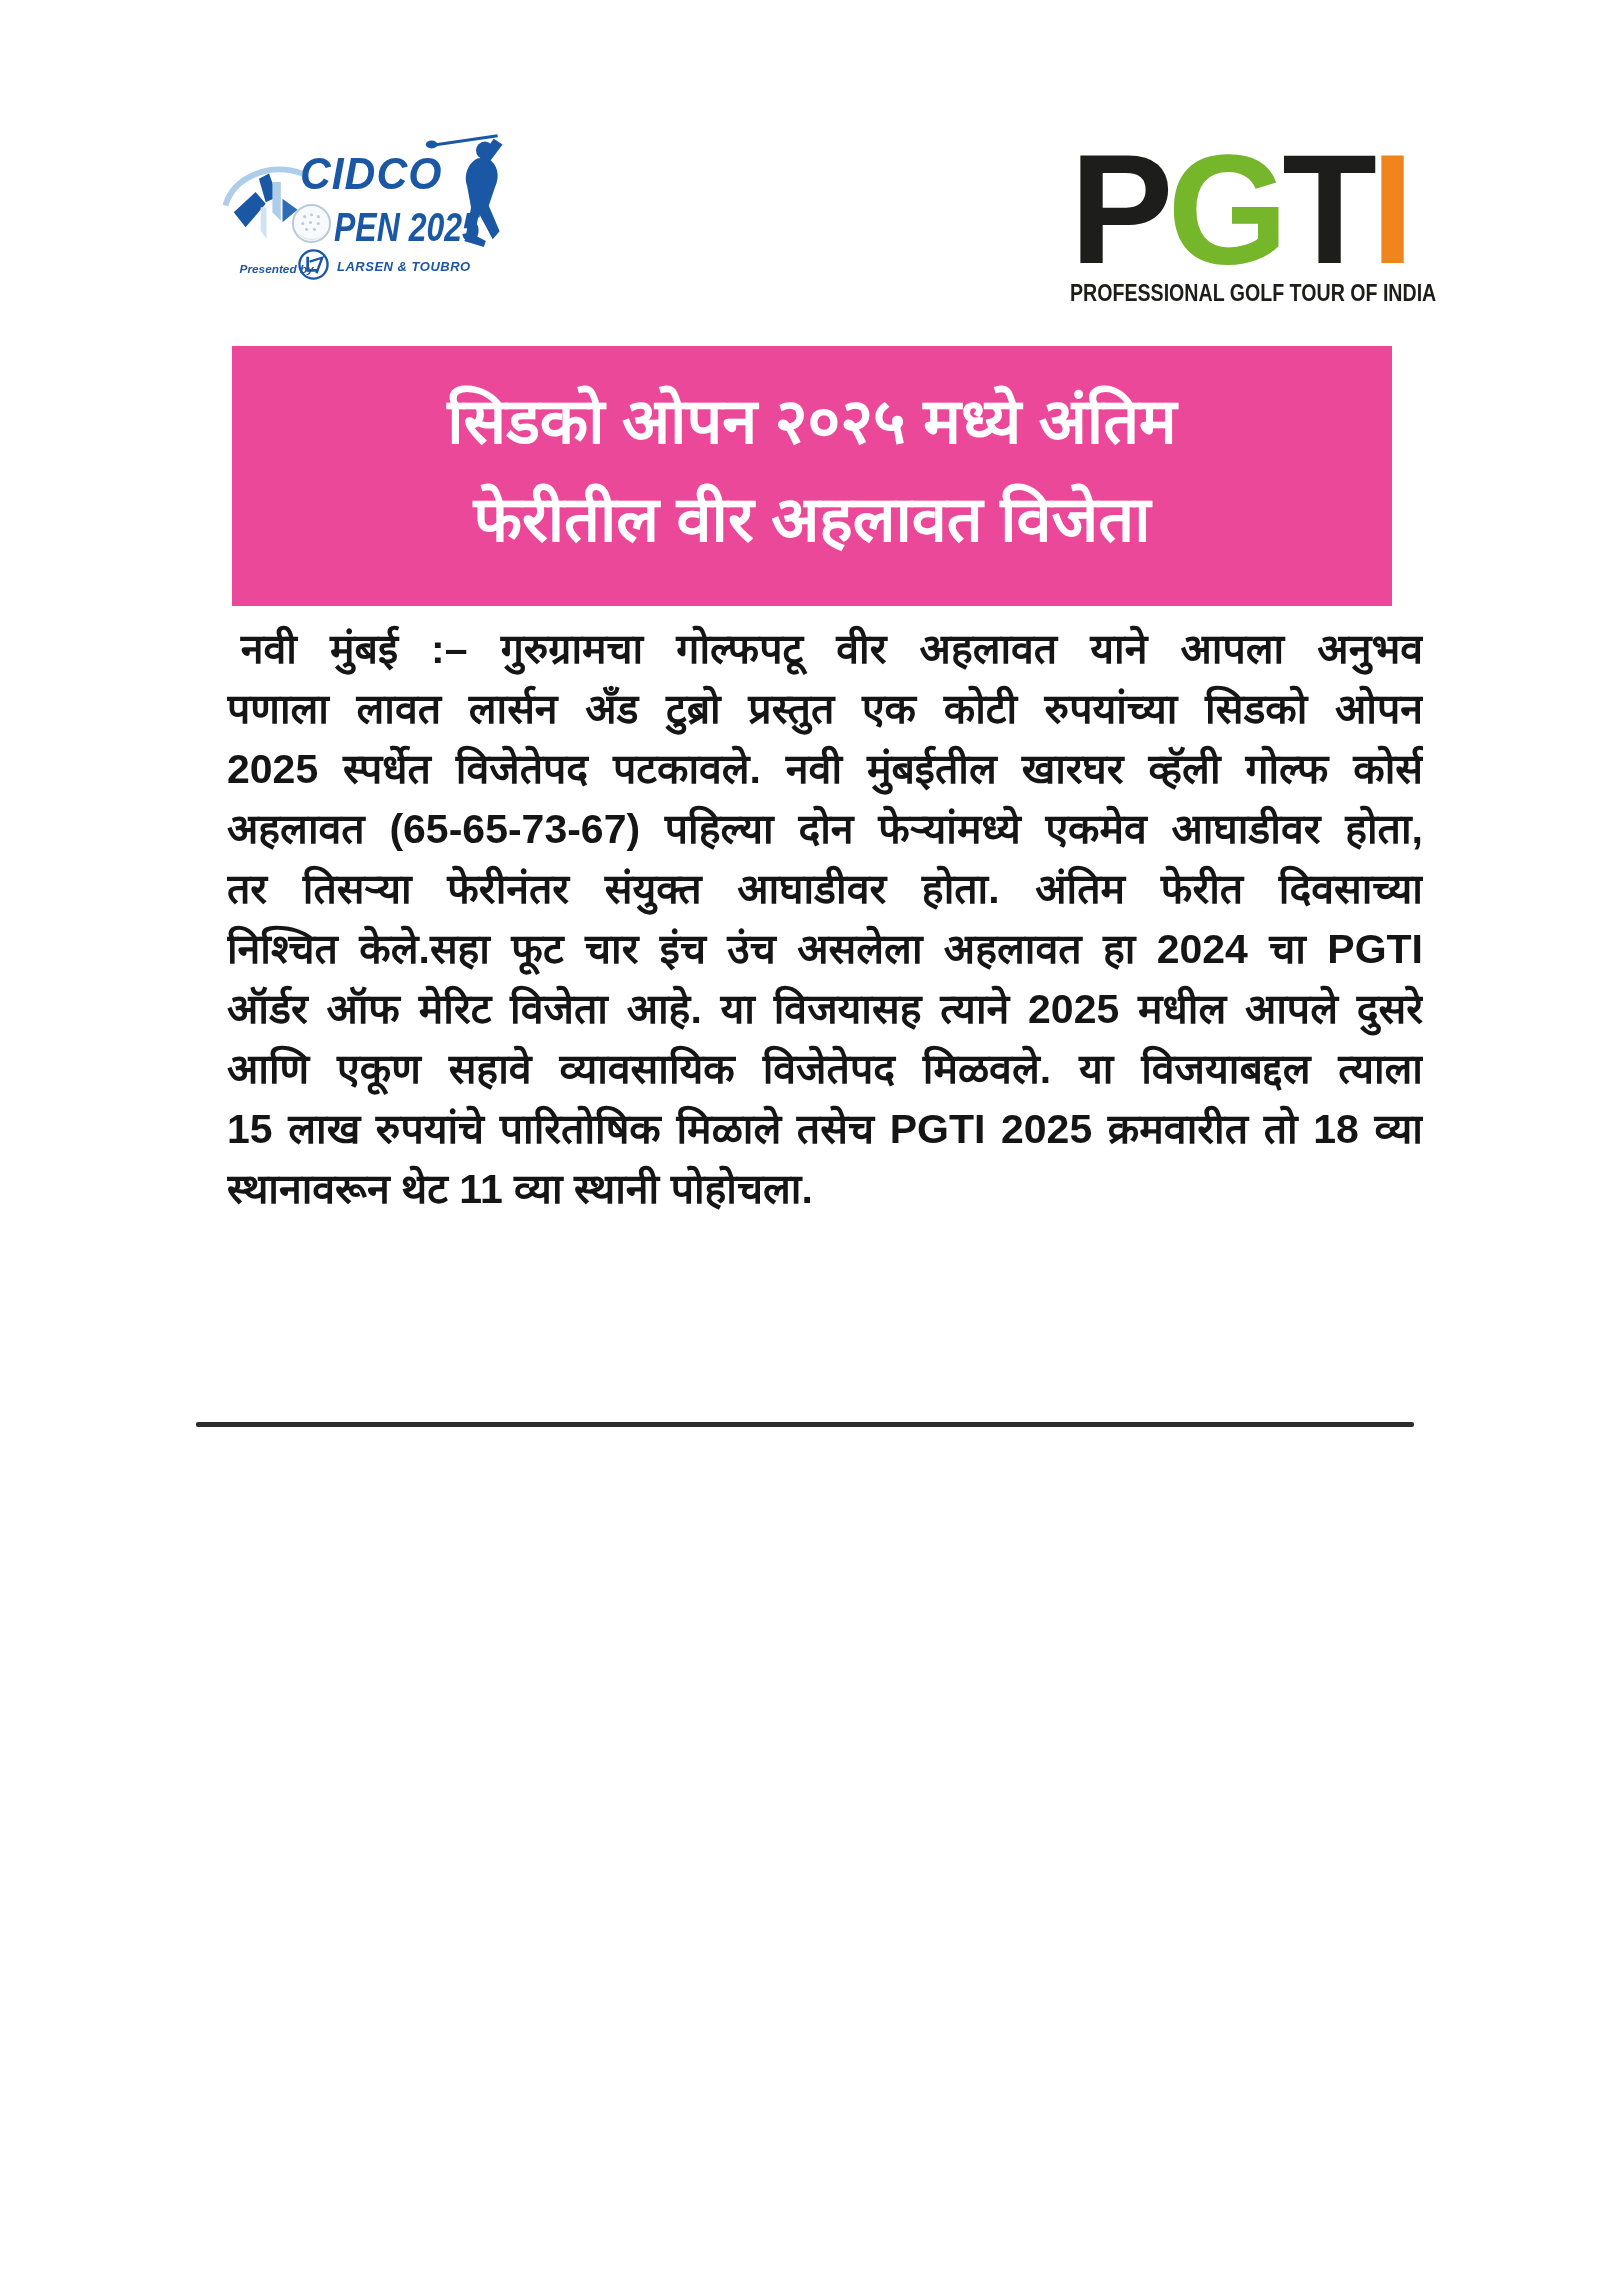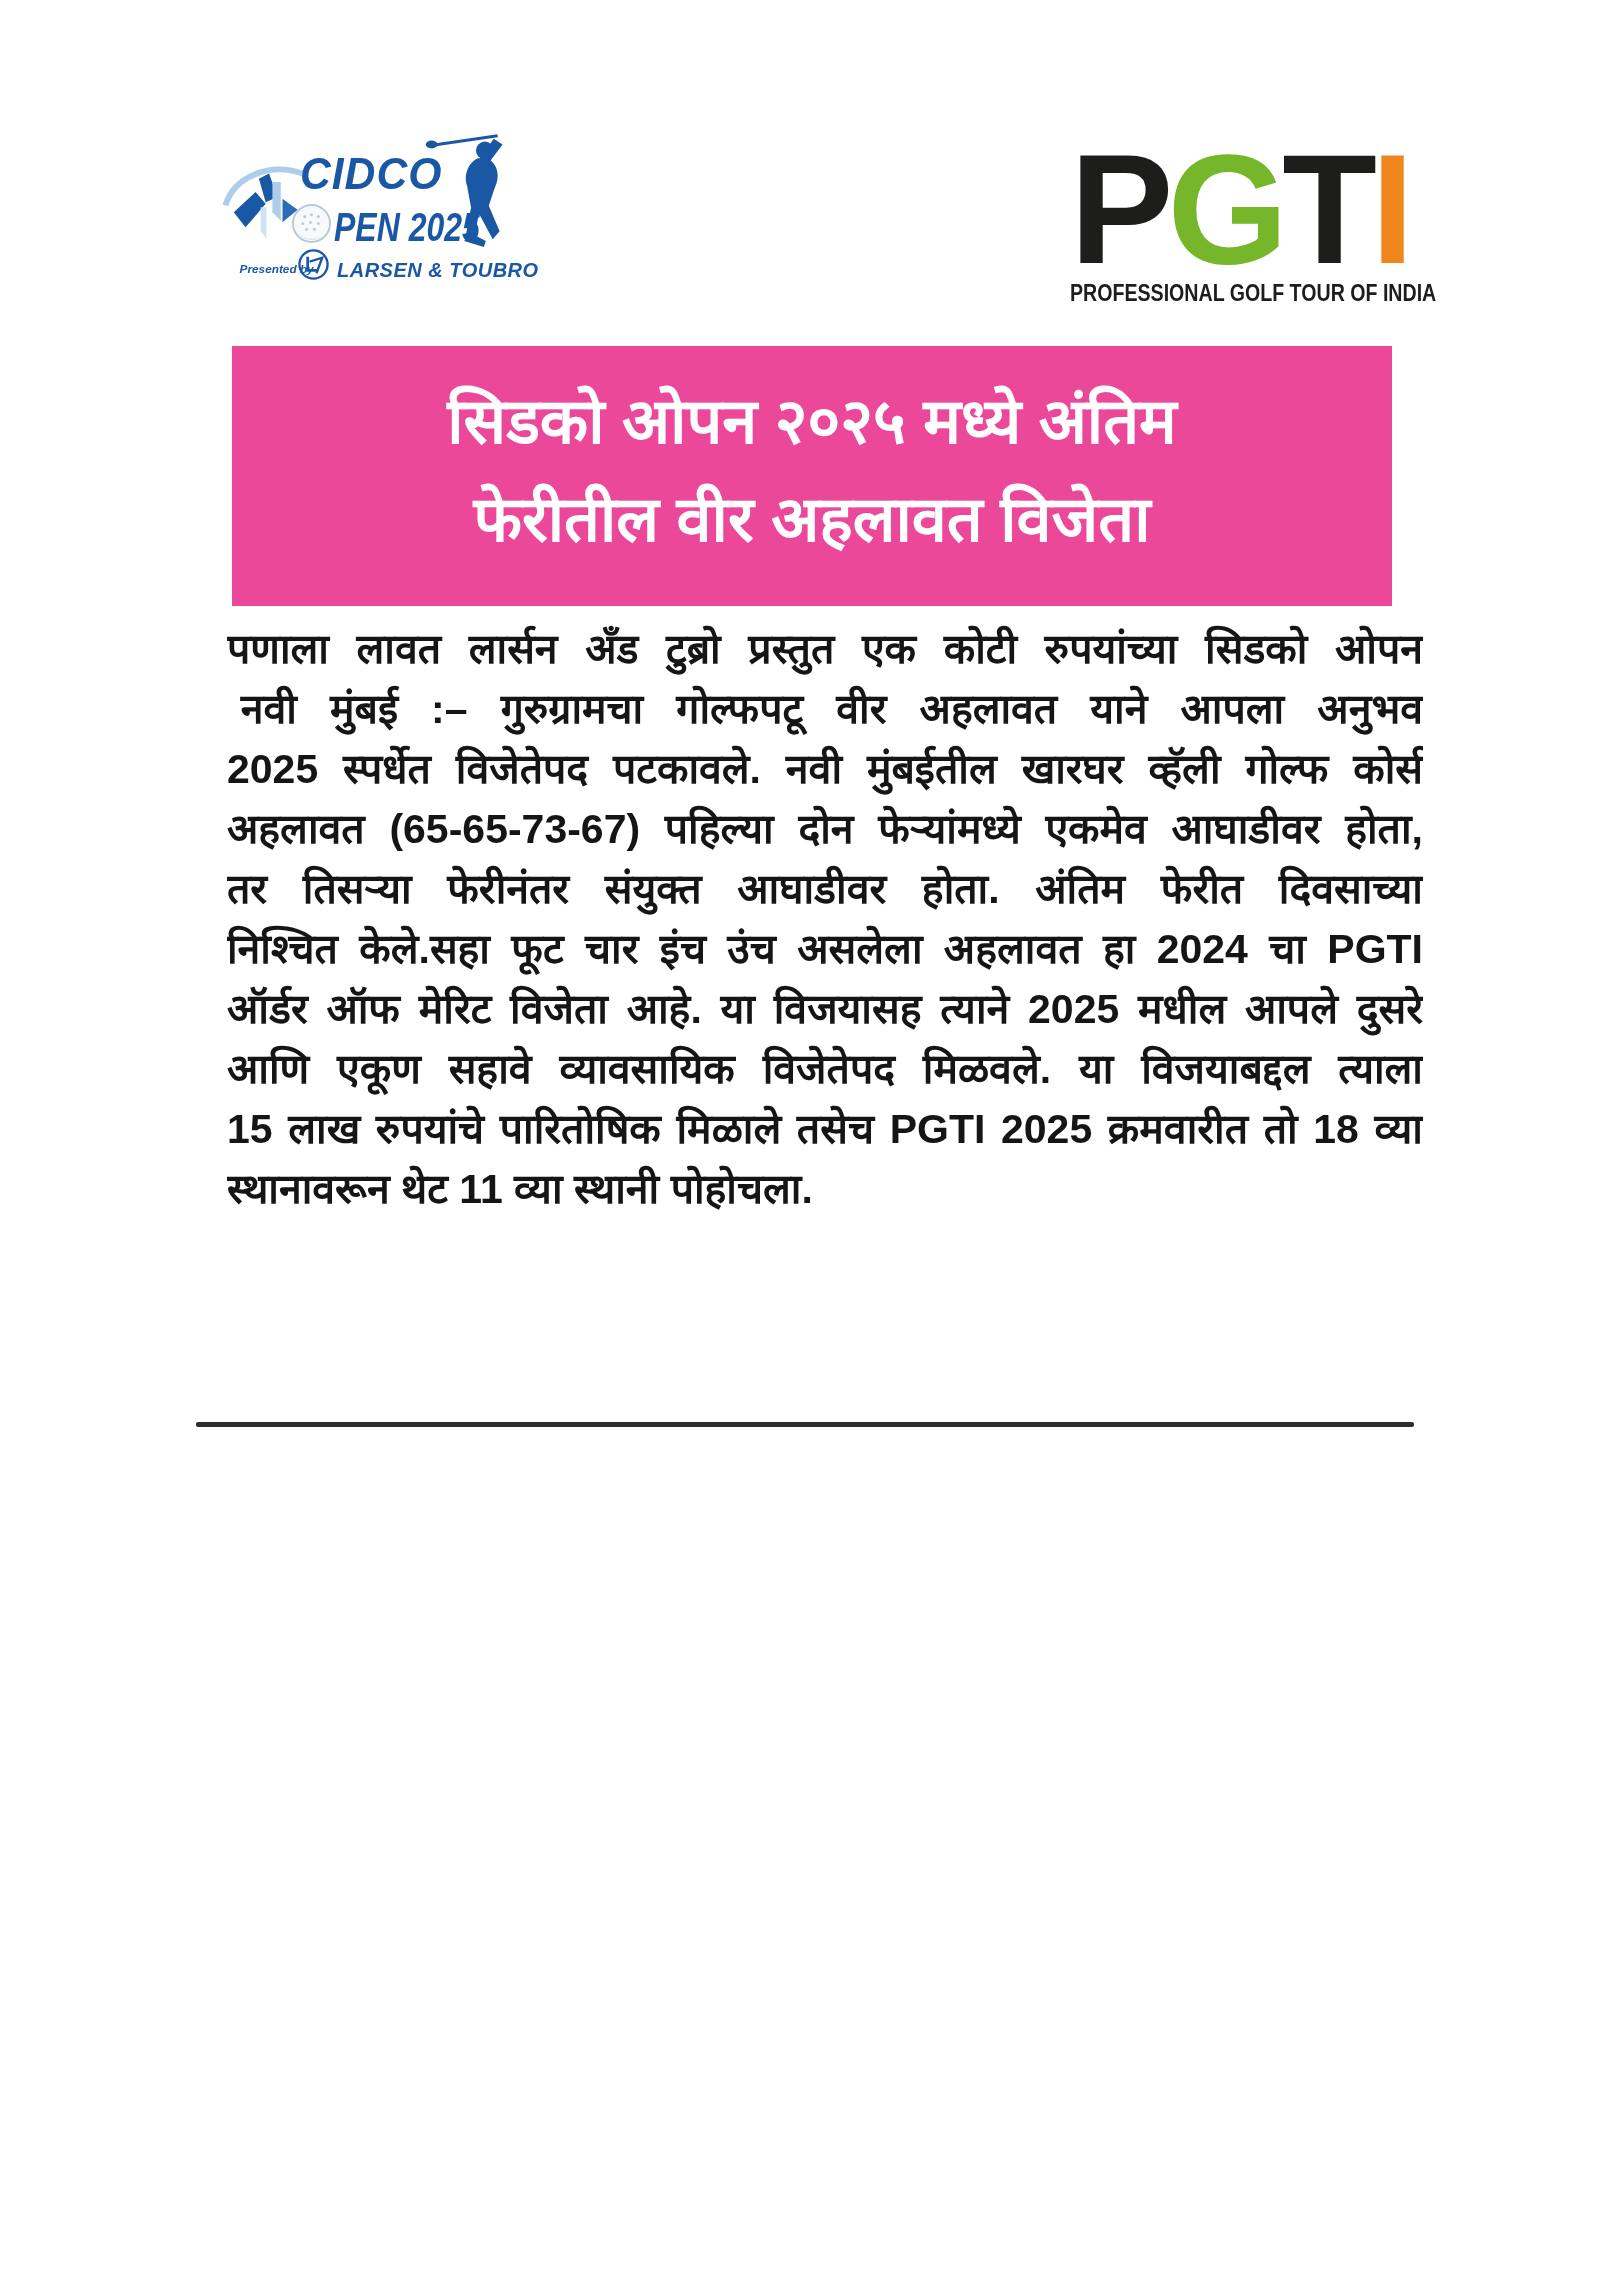--- a/index.html
+++ b/index.html
@@ -31,21 +31,21 @@
   }
   .golfer{left:202px;top:-2px;width:100px;height:133px;}
   .presented-by{
     left:17.6px;top:145px;
     font-size:11.8px;font-style:italic;font-weight:700;
     color:#1a57a5;white-space:nowrap;
   }
   .lt-monogram{left:75px;top:131px;width:33px;height:33px;}
   .sponsor-name{
     left:115px;top:142px;
-    font-size:20px;font-style:italic;font-weight:800;
+    font-size:13px;font-style:italic;font-weight:800;
     color:#1a57a5;letter-spacing:0.5px;white-space:nowrap;
   }
 
   
   .pgti-logo{left:1070px;top:122px;width:355px;height:162px;}
   .pgti-letters{
     display:flex;align-items:flex-end;
     height:127px;line-height:120px;
     font-size:155px;font-weight:700;letter-spacing:-5.9px;
     white-space:nowrap;
@@ -145,24 +145,24 @@
     </div>
     <div class="pgti-tagline">PROFESSIONAL GOLF TOUR OF INDIA</div>
   </div>
 
   <div class="abs banner" style="background-color: #ec4899;">
     <div class="banner-line">सिडको ओपन २०२५ मध्ये अंतिम</div>
     <div class="banner-line">फेरीतील  वीर अहलावत विजेता</div>
   </div>
 
   <div class="abs article">
-    <div class="line">पणाला लावत लार्सन अँड टुब्रो प्रस्तुत एक कोटी रुपयांच्या सिडको ओपन</div>
     <div class="line first">
       <span class="lead">नवी मुंबई :–</span><span> गुरुग्रामचा गोल्फपटू वीर अहलावत याने आपला अनुभव</span>
     </div>
+    <div class="line">पणाला लावत लार्सन अँड टुब्रो प्रस्तुत एक कोटी रुपयांच्या सिडको ओपन</div>
     <div class="line">2025 स्पर्धेत विजेतेपद पटकावले. नवी मुंबईतील खारघर व्हॅली गोल्फ कोर्स</div>
     <div class="line">अहलावत (65-65-73-67) पहिल्या दोन फेऱ्यांमध्ये एकमेव आघाडीवर होता,</div>
     <div class="line">तर तिसऱ्या फेरीनंतर संयुक्त आघाडीवर होता. अंतिम फेरीत दिवसाच्या</div>
     <div class="line">निश्चित केले.सहा फूट चार इंच उंच असलेला अहलावत हा 2024 चा PGTI</div>
     <div class="line">ऑर्डर ऑफ मेरिट विजेता आहे. या विजयासह त्याने 2025 मधील आपले दुसरे</div>
     <div class="line">आणि एकूण सहावे व्यावसायिक विजेतेपद मिळवले. या विजयाबद्दल त्याला</div>
     <div class="line">15 लाख रुपयांचे पारितोषिक मिळाले तसेच PGTI 2025 क्रमवारीत तो 18 व्या</div>
     <div class="line last">स्थानावरून थेट 11 व्या स्थानी पोहोचला.</div>
   </div>
 

